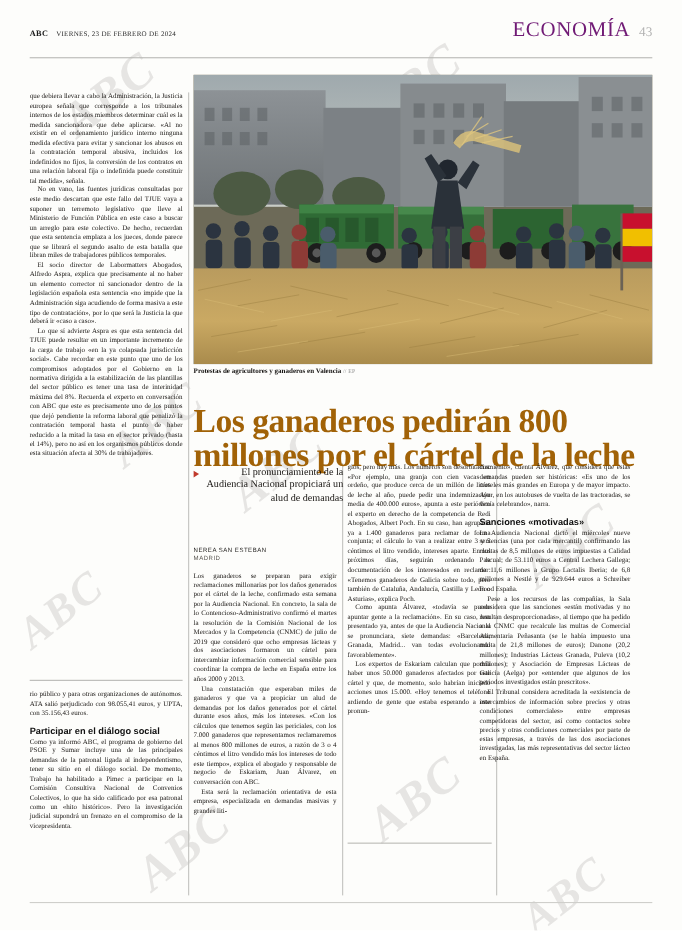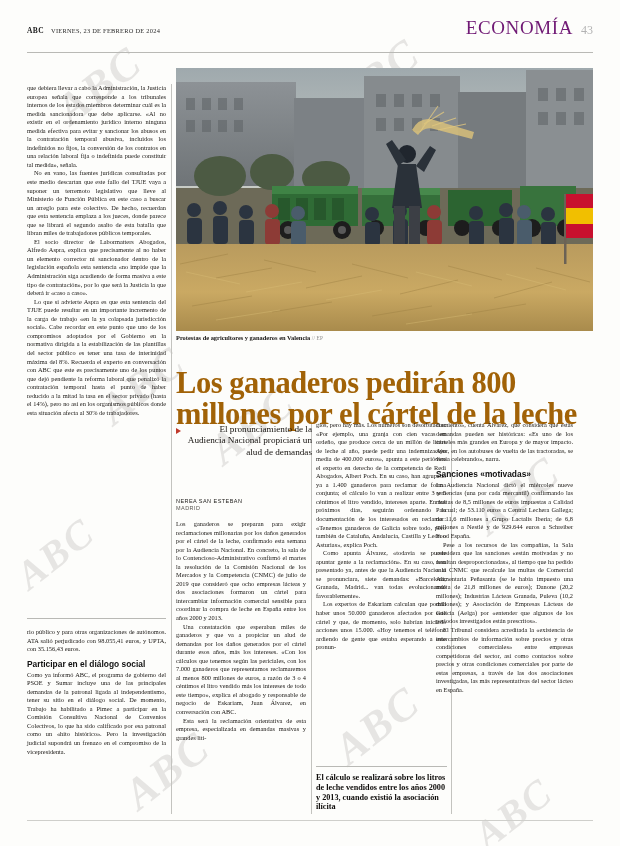--- a/index.html
+++ b/index.html
@@ -463,17 +463,16 @@
 
   <div class="col" id="art-c3">
     <p class="first">ciamiento», cuenta Álvarez, que considera que estas demandas pueden ser históricas: «Es uno de los cárteles más grandes en Europa y de mayor impacto. Ayer, en los autobuses de vuelta de las tractoradas, se venía celebrando», narra.</p>
     <h3 class="subhead">Sanciones «motivadas»</h3>
     <p class="first">La Audiencia Nacional dictó el miércoles nueve sentencias (una por cada mercantil) confirmando las multas de 8,5 millones de euros impuestas a Calidad Pascual; de 53.110 euros a Central Lechera Gallega; de 11,6 millones a Grupo Lactalis Iberia; de 6,8 millones a Nestlé y de 929.644 euros a Schreiber Food España.</p>
     <p>Pese a los recursos de las compañías, la Sala considera que las sanciones «están motivadas y no resultan desproporcionadas», al tiempo que ha pedido a la CNMC que recalcule las multas de Comercial Alimentaria Peñasanta (se le había impuesto una multa de 21,8 millones de euros); Danone (20,2 millones); Industrias Lácteas Granada, Puleva (10,2 millones); y Asociación de Empresas Lácteas de Galicia (Aelga) por «entender que algunos de los periodos investigados están prescritos».</p>
     <p>El Tribunal considera acreditada la «existencia de intercambios de información sobre precios y otras condiciones comerciales» entre empresas competidoras del sector, así como contactos sobre precios y otras condiciones comerciales por parte de estas empresas, a través de las dos asociaciones investigadas, las más representativas del sector lácteo en España.</p>
   </div>
 
   <div class="rule" style="left:316px; top:766px; width:131px;"></div>
-  <div class="pull">El cálculo se realizará sobre los litros de leche vendidos entre los años 2000 y 2013, cuando existió la asociación ilícita</div>
 
   <div class="rule" style="left:27px; top:820px; width:566px; background:#cfcfcb;"></div>
 
 </div>
 
 </body></html>

